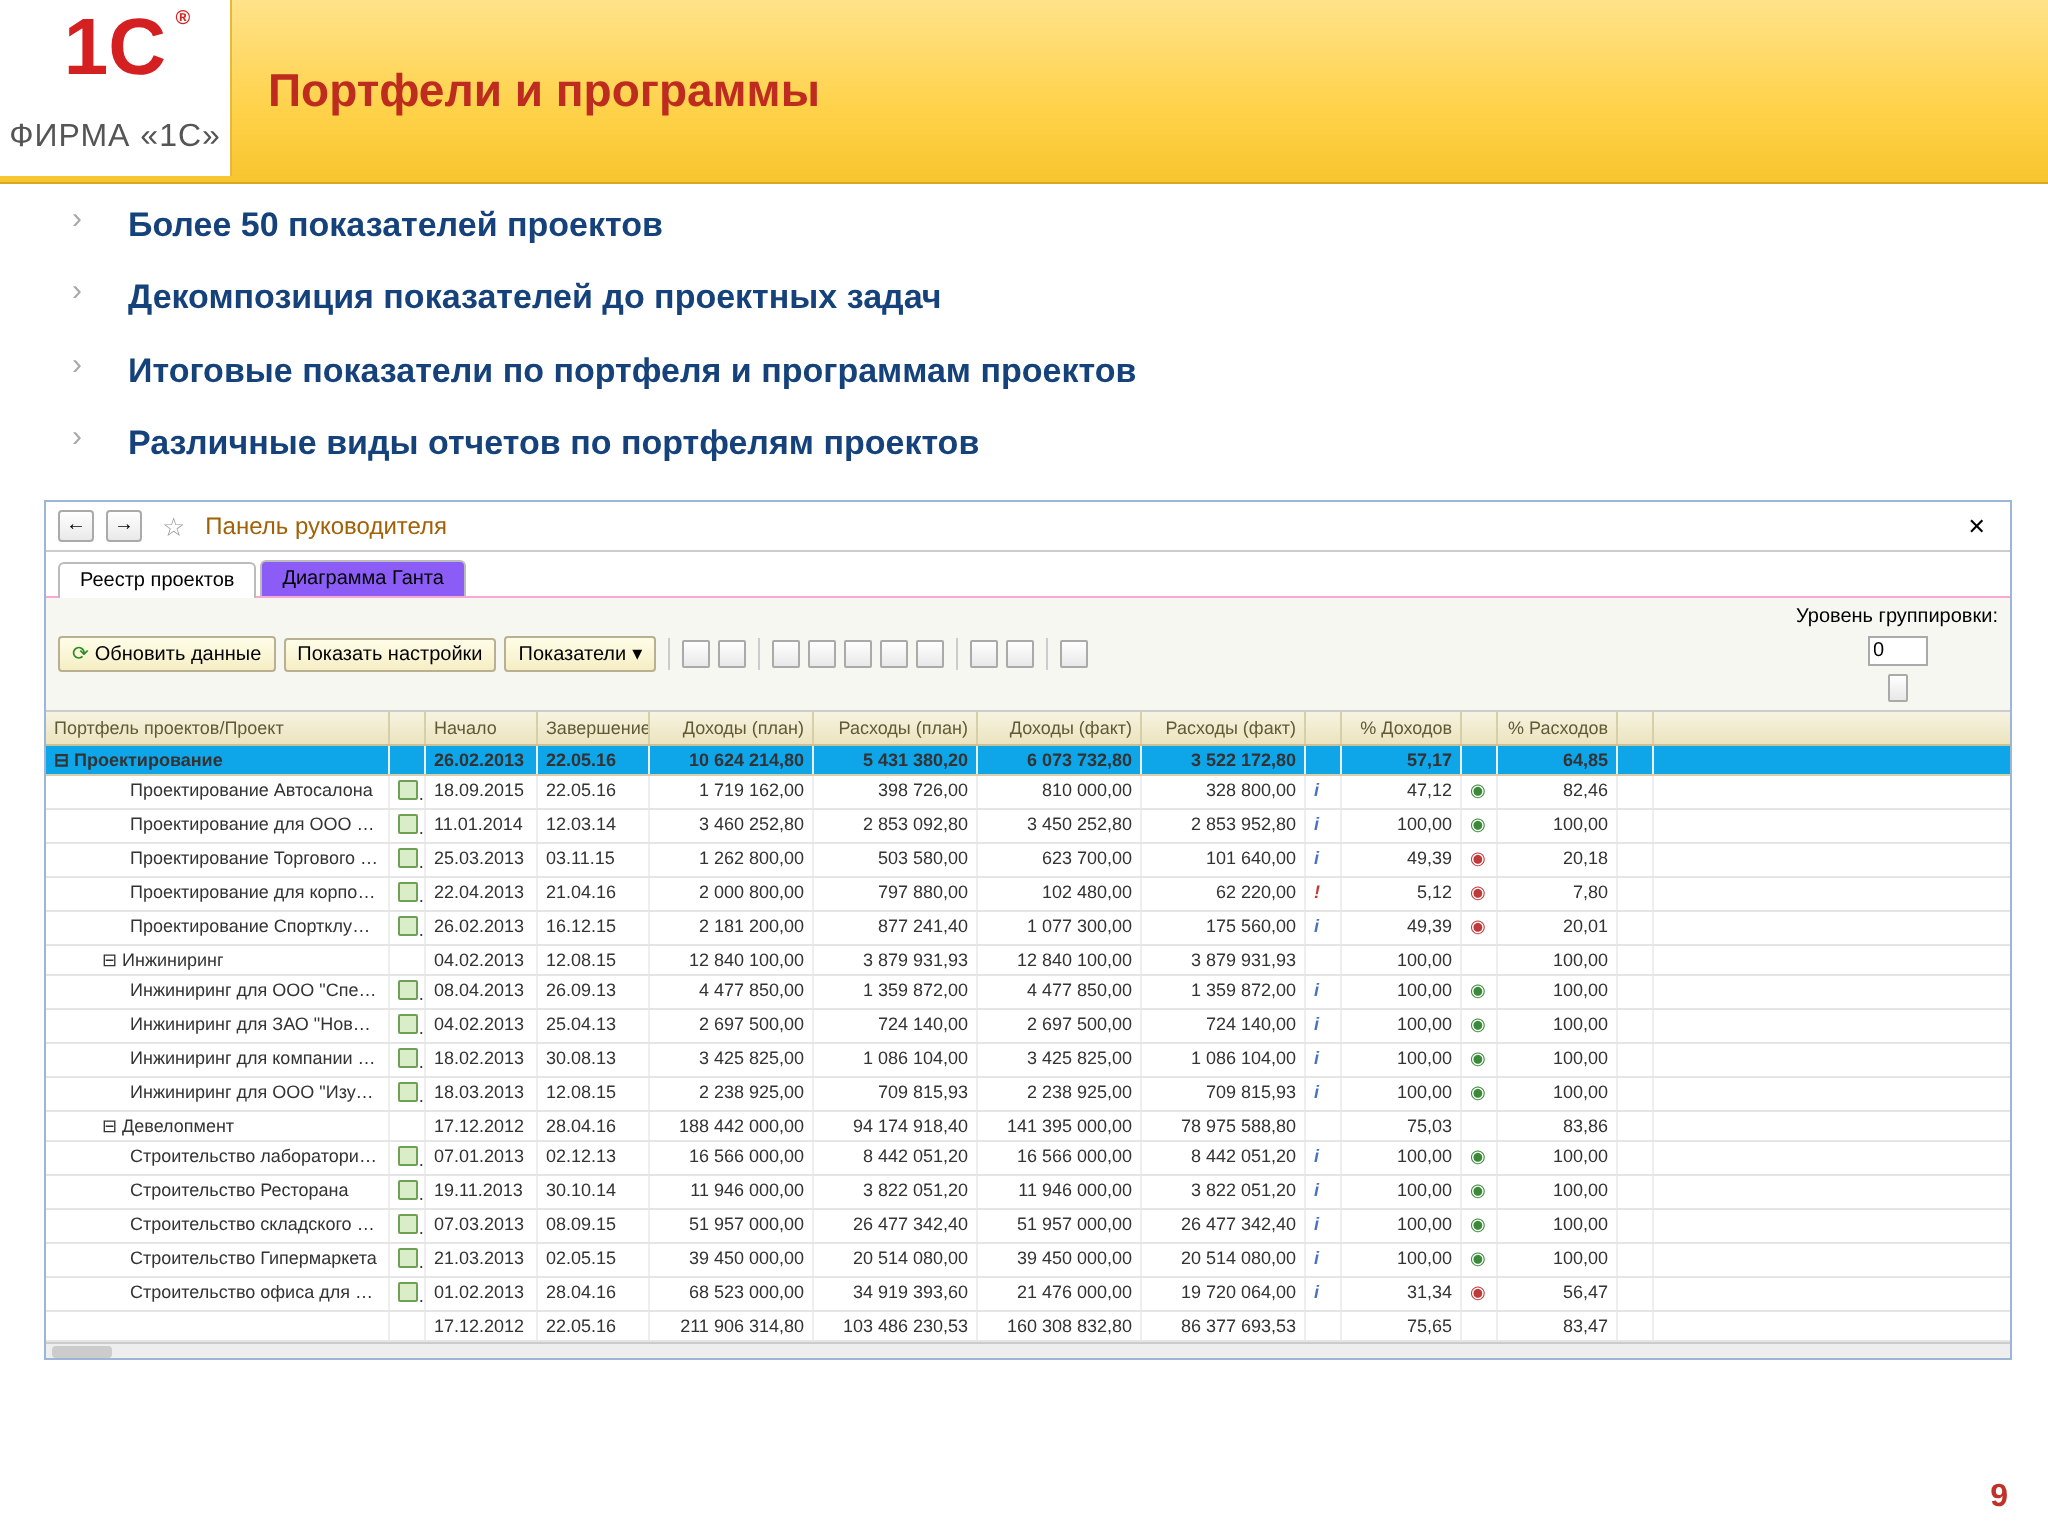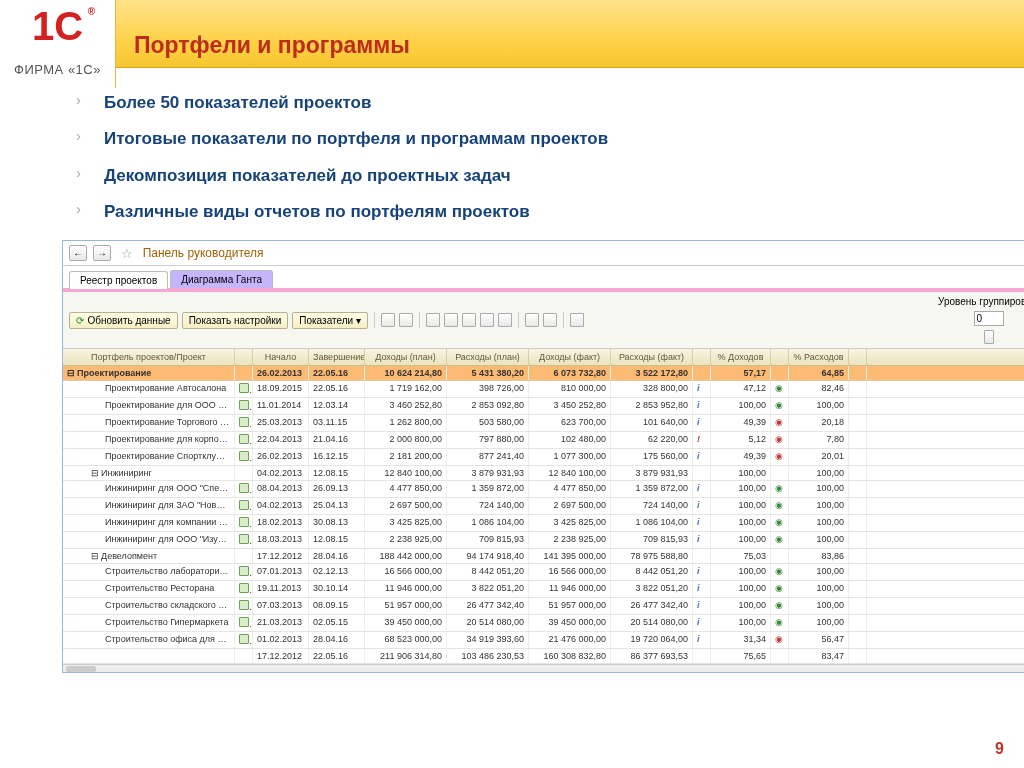--- a/index.html
+++ b/index.html
@@ -6,21 +6,21 @@
   body {
     font-family: Arial, Tahoma, sans-serif;
     background: #fff;
     width: 1024px;
     height: 768px;
     overflow: hidden;
     position: relative;
   }
   .header-bar {
     display: flex;
-    height: 68px;
+    height: 92px;
     background: linear-gradient(#ffe38a, #ffd24a 60%, #f7c52e);
     border-bottom: 1px solid #d8a820;
   }
   .logo-box {
     width: 116px;
     height: 88px;
     background: #fff;
     border-right: 1px solid #e6b83d;
     display: flex;
     flex-direction: column;
@@ -35,34 +35,33 @@
     position: relative;
   }
   .logo-1c::before {
     content: "®";
     font-size: 10px;
     position: absolute;
     top: -4px; right: -12px;
     color: #d52021;
   }
   .logo-sub {
-    font-size: 13px;
+    font-size: 16px;
     color: #555;
     margin-top: 22px;
     letter-spacing: 0.5px;
   }
   .slide-title {
     color: #bd2c1e;
     font-size: 23px;
     font-weight: bold;
     padding: 32px 0 14px 18px;
   }
   .content {
-    padding: 24px 18px 0 22px;
-    margin-left: 40px;
+    padding: 10px 18px 0 22px;
   }
   .bullets {
     list-style: none;
     margin-bottom: 18px;
     padding-left: 14px;
   }
   .bullets li {
     position: relative;
     color: #16427b;
     font-size: 17px;
@@ -103,26 +102,26 @@
     text-align: center;
     cursor: pointer;
   }
   .star-icon { font-size: 13px; color: #999; margin: 0 4px; }
   .win-title { font-size: 12px; color: #a16207; }
   .close-x { margin-left: auto; font-size: 11px; padding: 0 6px; cursor: pointer; }
   .tabstrip {
     display: flex;
     gap: 2px;
     padding: 4px 6px 0 6px;
-    border-bottom: 4px solid #f9a8d4;
+    border-bottom: 1px solid #f9a8d4;
   }
   .tab {
     border: 1px solid #bbb;
     border-bottom: none;
-    background: #c4b5fd;
+    background: #8b5cf6;
     padding: 3px 10px;
     border-radius: 3px 3px 0 0;
     font-size: 10px;
     cursor: pointer;
   }
   .tab.active { background: #fff; position: relative; top: 1px; }
   .toolbar {
     display: flex;
     align-items: center;
     padding: 4px 6px;
@@ -157,38 +156,37 @@
     background: linear-gradient(#f6f3e1,#ece4bf);
     border-bottom: 1px solid #c9c193;
     font-size: 9px;
     color: #625a36;
   }
   .gr-head > div {
     padding: 3px 4px;
     border-right: 1px solid #d6cfa7;
     white-space: nowrap;
     overflow: hidden;
-    text-align: center;
   }
   .grid-body { }
   .gr-row {
     display: grid;
     grid-template-columns: 172px 18px 56px 56px 82px 82px 82px 82px 18px 60px 18px 60px 18px;
     border-bottom: 1px solid #e5e5e5;
     font-size: 9px;
     color: #333;
   }
   .gr-row > div {
     padding: 2px 4px;
     border-right: 1px solid #eee;
     white-space: nowrap;
     overflow: hidden;
     text-overflow: ellipsis;
   }
-  .gr-row.total { background: #fdba74; font-weight: bold; border-bottom: 1px solid #d6cfa7;}
+  .gr-row.total { background: #0ea5e9; font-weight: bold; border-bottom: 1px solid #d6cfa7;}
   .gr-row.group { font-weight: normal; }
   .num { text-align: right; }
   .indent1 { padding-left: 28px !important; }
   .indent2 { padding-left: 42px !important; }
   .ico-g { color:#3a8a3a; }
   .ico-r { color:#c03a3a; }
   .ico-i { color:#4a74c2; font-style: italic; font-weight:bold;}
   .ico-doc { display:inline-block; width:10px;height:10px; background:#d8edc8;border:1px solid #6fa055;border-radius:1px;}
   .page-num {
     position: absolute;
@@ -208,22 +206,22 @@
   <div class="logo-box">
     <div class="logo-1c">1C</div>
     <div class="logo-sub">ФИРМА «1С»</div>
   </div>
   <div class="slide-title">Портфели и программы</div>
 </div>
 
 <div class="content">
   <ul class="bullets">
     <li>Более 50 показателей проектов</li>
+    <li>Декомпозиция показателей до проектных задач</li>
     <li>Итоговые показатели по портфеля и программам проектов</li>
-    <li>Декомпозиция показателей до проектных задач</li>
     <li>Различные виды отчетов по портфелям проектов</li>
   </ul>
 
   <div class="app-window">
 
     <div class="win-titlebar">
       <div class="nav-btn">←</div>
       <div class="nav-btn">→</div>
       <span class="star-icon">☆</span>
       <span class="win-title">Панель руководителя</span>

